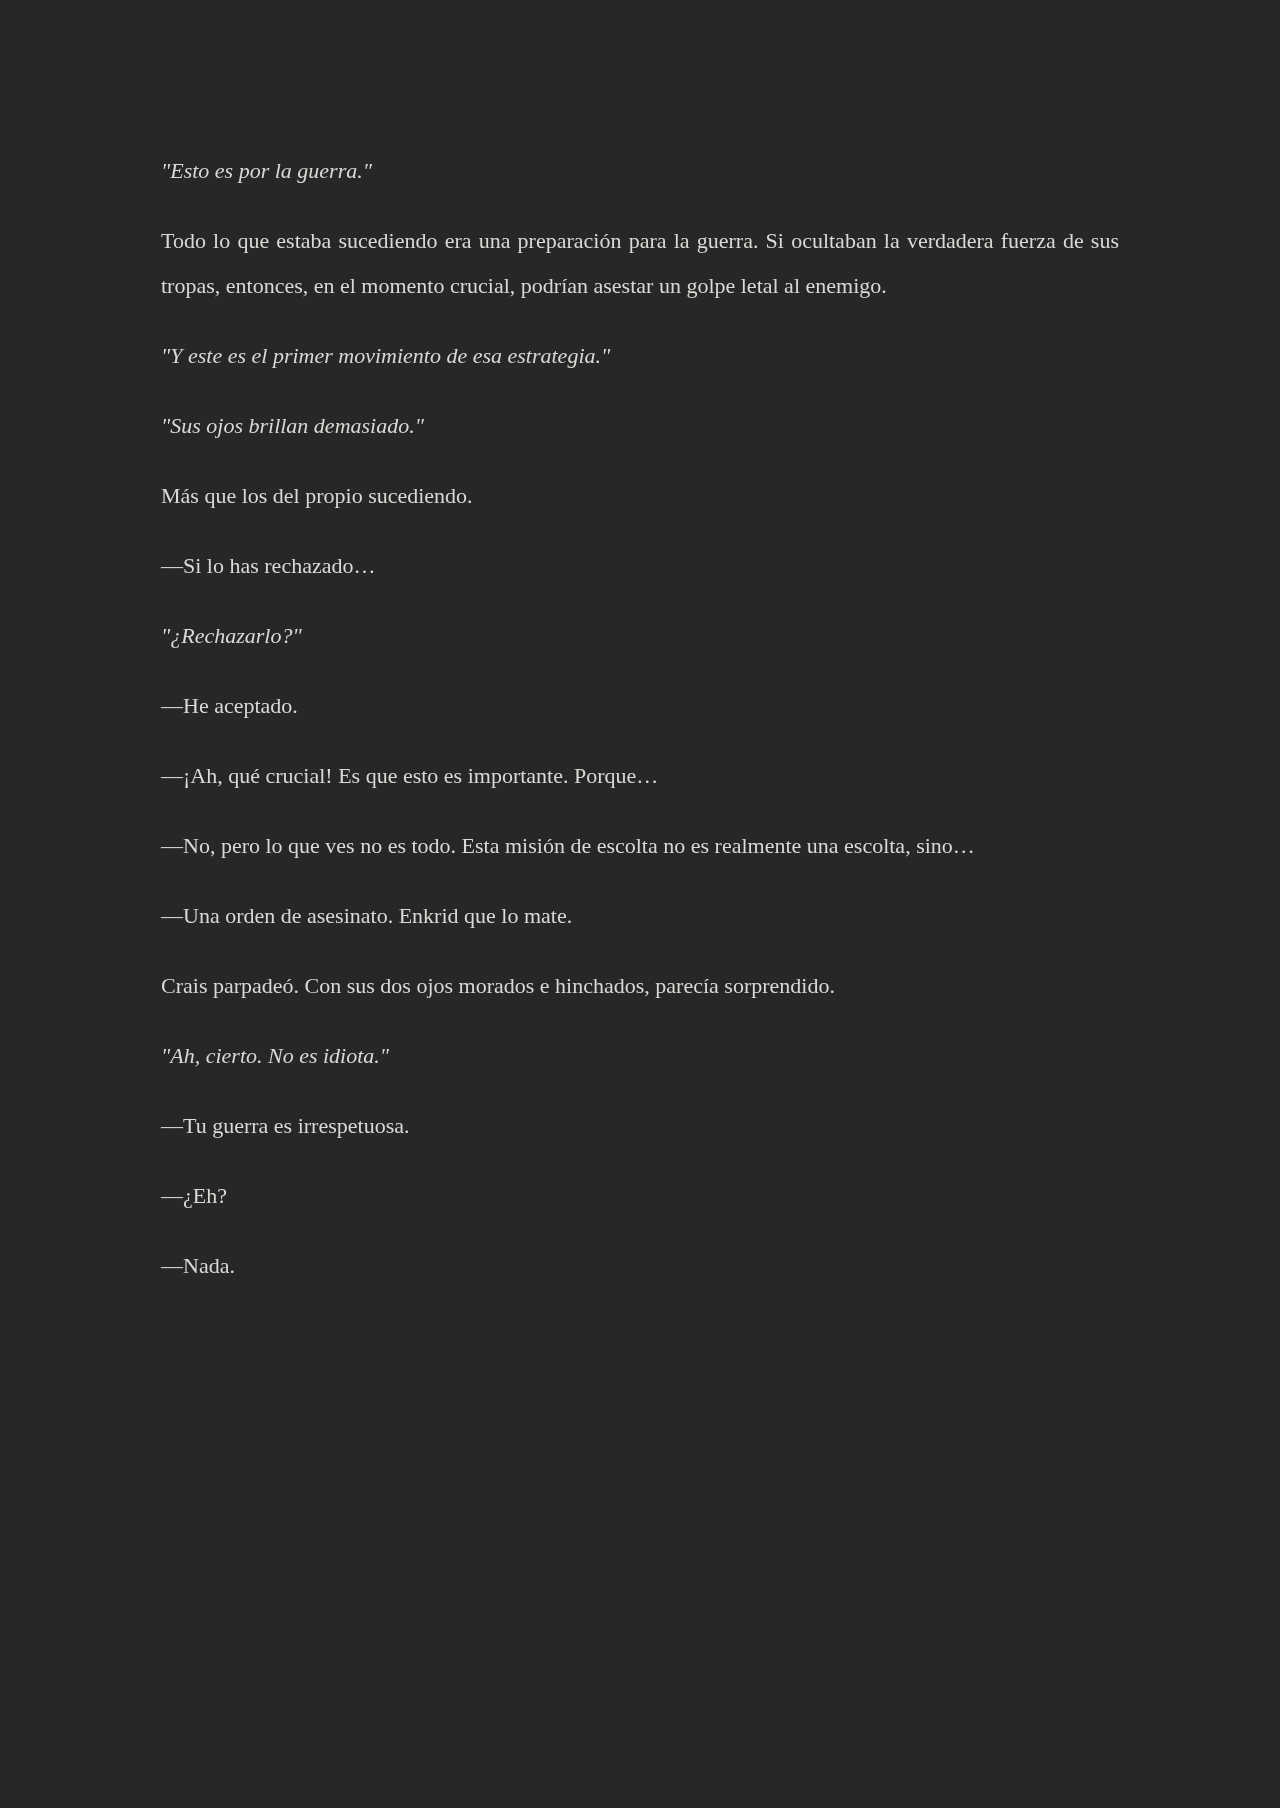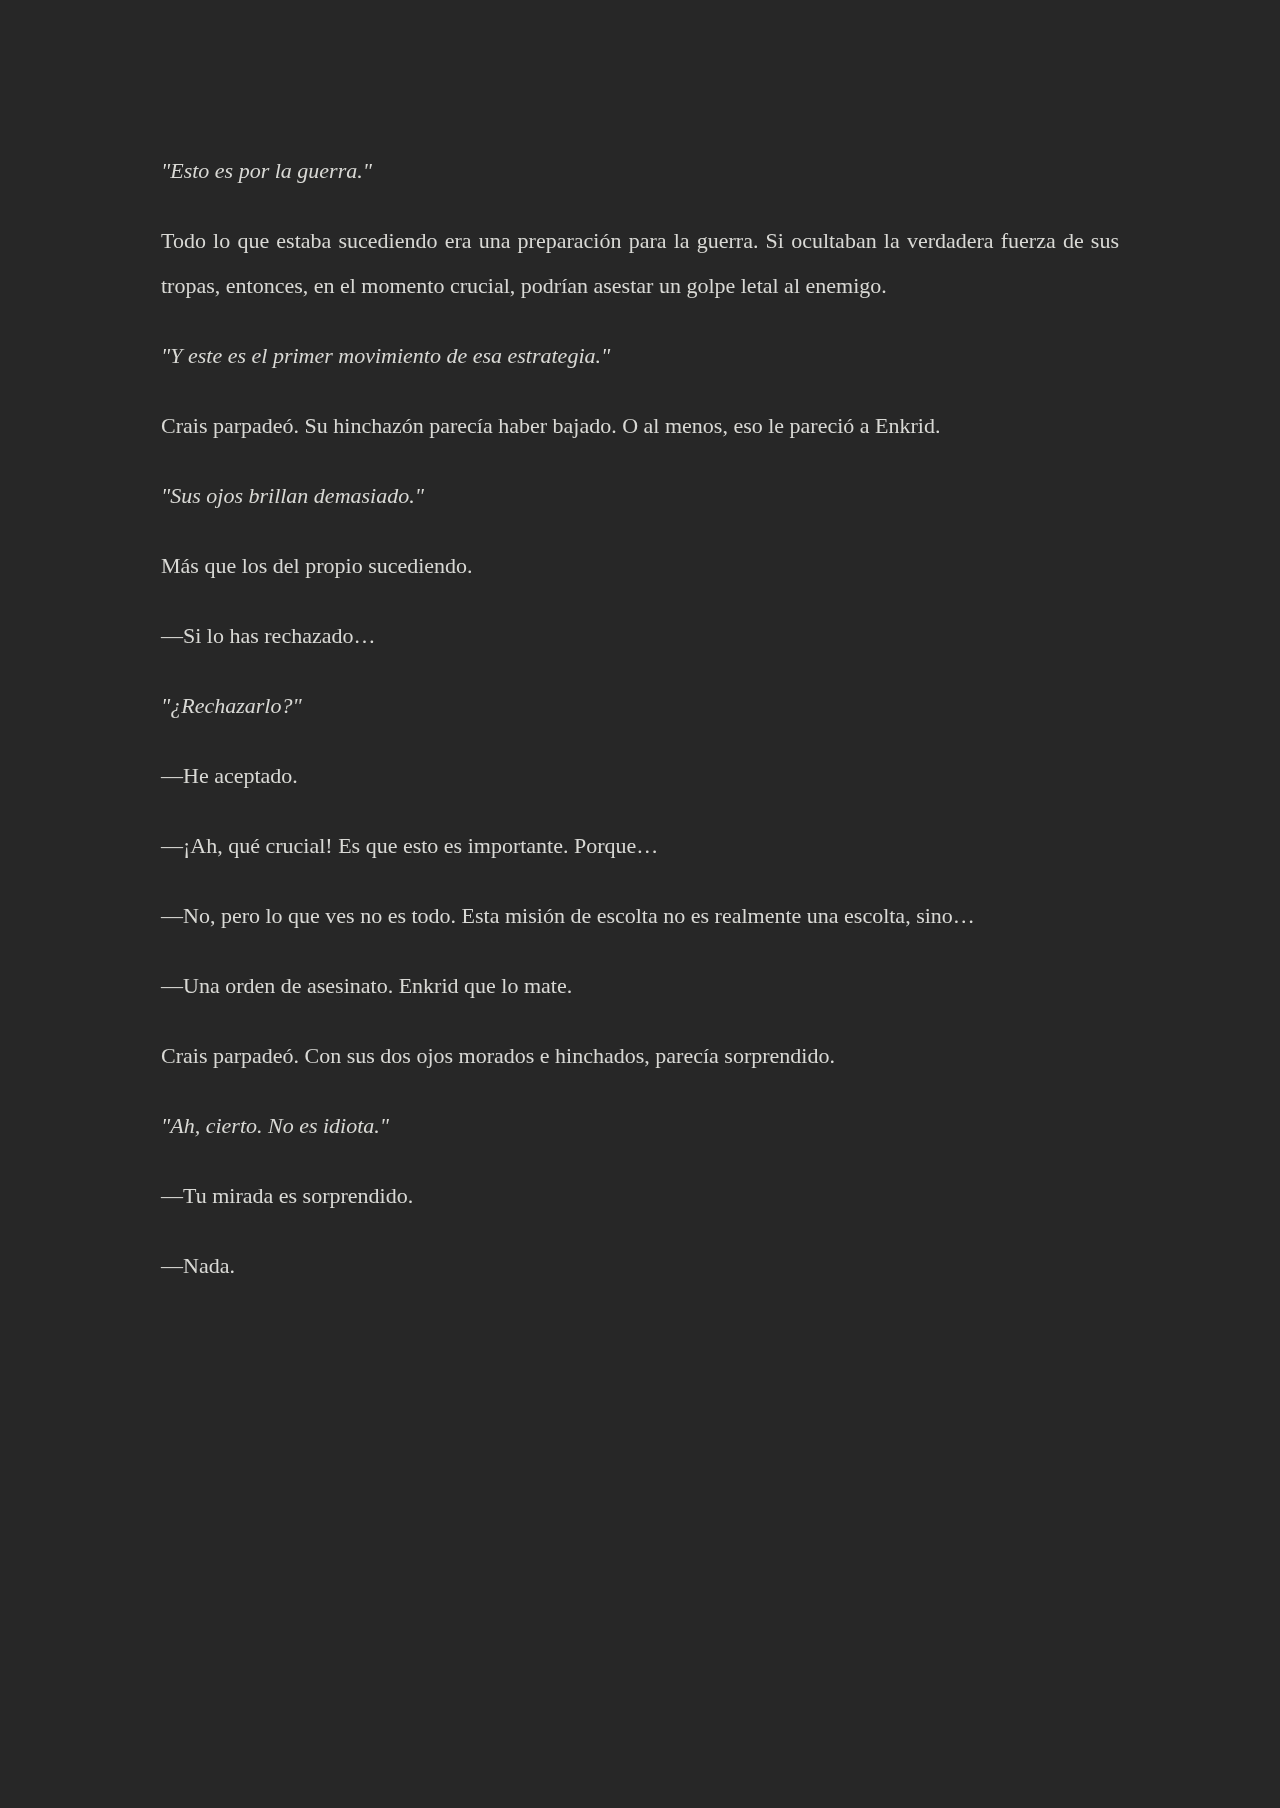--- a/index.html
+++ b/index.html
@@ -41,27 +41,27 @@
   }
 </style>
 </head>
 <body style="background: rgb(39, 39, 39);">
 
 <main class="page">
   <div class="doc" id="doc" style="color: rgb(217, 217, 213);">
       <p class="para italic">"Esto es por la guerra."</p>
       <p class="para">Todo lo que estaba sucediendo era una preparación para la guerra. Si ocultaban la verdadera fuerza de sus tropas, entonces, en el momento crucial, podrían asestar un golpe letal al enemigo.</p>
       <p class="para italic">"Y este es el primer movimiento de esa estrategia."</p>
-      <p class="para">Crais parpadeó. Su hinchazón parecía haber bajado. O al menos, eso le pareció a Enkrid.</p>
       <p class="para italic">"Sus ojos brillan demasiado."</p>
       <p class="para">Más que los del propio sucediendo.</p>
       <p class="para">—Si lo has rechazado…</p>
       <p class="para italic">"¿Rechazarlo?"</p>
       <p class="para">—He aceptado.</p>
       <p class="para">—¡Ah, qué crucial! Es que esto es importante. Porque…</p>
       <p class="para">—No, pero lo que ves no es todo. Esta misión de escolta no es realmente una escolta, sino…</p>
       <p class="para">—Una orden de asesinato. Enkrid que lo mate.</p>
       <p class="para">Crais parpadeó. Con sus dos ojos morados e hinchados, parecía sorprendido.</p>
       <p class="para italic">"Ah, cierto. No es idiota."</p>
-      <p class="para">—Tu mirada es sorprendido.</p>
+      <p class="para">—Tu guerra es irrespetuosa.</p>
+      <p class="para">—¿Eh?</p>
       <p class="para">—Nada.</p>
     </div>
 </main>
 
 </body></html>

